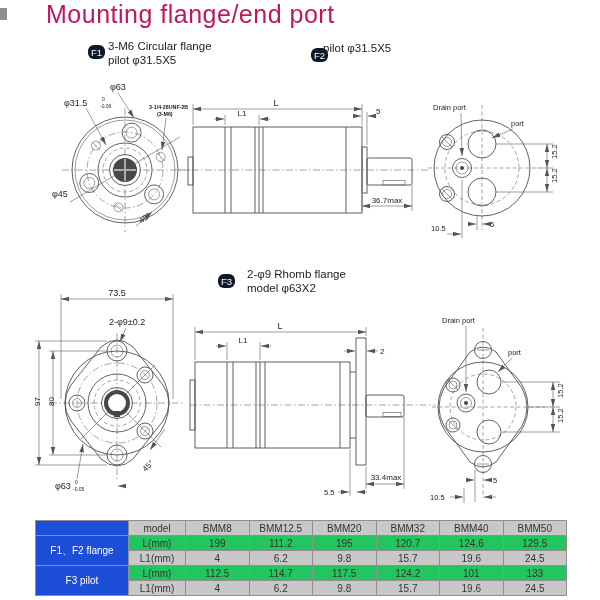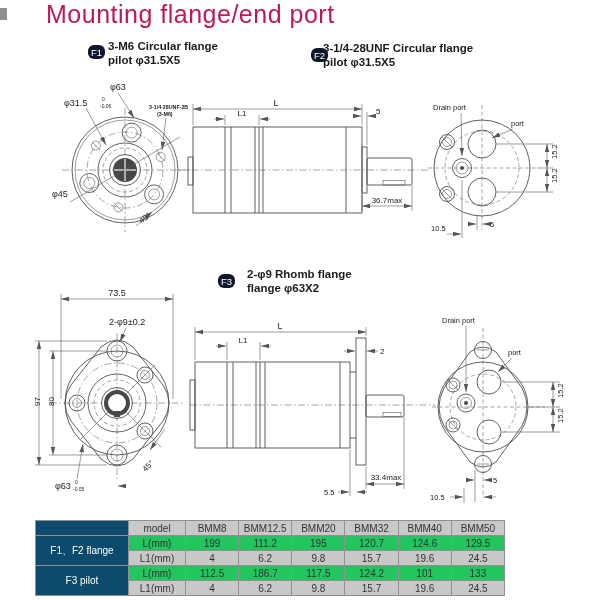--- a/index.html
+++ b/index.html
@@ -1,61 +1,60 @@
 <!DOCTYPE html>
 <html><head>
 <meta charset="utf-8">
 <style>
   html,body{margin:0;padding:0}
   body{width:600px;height:600px;background:#ffffff;position:relative;overflow:hidden;
        font-family:"Liberation Sans",sans-serif;color:#222}
   .title{position:absolute;left:46px;top:0;font-size:25px;color:#be185d;letter-spacing:.5px}
   .fbadge{position:absolute;width:17px;height:14px;background:#0f172a;color:#fff;
           font-size:9.5px;font-weight:normal;display:flex;align-items:center;justify-content:center;border-radius:6px}
-  .flabel{position:absolute;font-size:11.5px;font-weight:bold;color:#1b1b1b;line-height:1.2;white-space:nowrap}
+  .flabel{position:absolute;font-size:11.5px;font-weight:normal;color:#1b1b1b;line-height:1.2;white-space:nowrap}
   svg{position:absolute;overflow:visible}
   svg text{fill:#222;font-family:"Liberation Sans",sans-serif}
   .thin{stroke:#4f4f4f;stroke-width:0.9;fill:none}
   .lite{stroke:#5a5a5a;stroke-width:0.6;fill:none}
   .dim{stroke:#5a5a5a;stroke-width:0.6;fill:none}
   .cl{stroke:#6a6a6a;stroke-width:0.6;fill:none;stroke-dasharray:7 2.5 1.5 2.5}
   .dash{stroke:#6a6a6a;stroke-width:0.6;fill:none;stroke-dasharray:4 2.5}
   .t9{font-size:9px}.t8{font-size:8px}.t75{font-size:7.5px}.t5{font-size:5.3px;font-weight:bold}.t45{font-size:5px}
   .mid{text-anchor:middle}
-  .spec-table{position:absolute;left:35px;top:520px;width:470px;border-collapse:collapse;
+  .spec-table{position:absolute;left:35px;top:520px;width:532px;border-collapse:collapse;
               table-layout:fixed;font-size:10px;color:#333}
   .spec-table td{border:1px solid #8f8f8f;height:14px;text-align:center;padding:0;overflow:hidden;white-space:nowrap}
-  .red{background:#0c4a6e;color:#ffffff}
+  .red{background:#1d4ed8;color:#ffffff}
   .gray{background:#c8c8c8}
   .white{background:#22c55e}
   .artifact{position:absolute;left:0;top:8px;width:7px;height:12px;background:#8f8f8f}
 </style>
 </head>
 <body>
 
 <div class="artifact"></div>
 
 <div class="title">Mounting flange/end port</div>
 
 <div class="fbadge" style="left:88px;top:45px">F1</div>
 <div class="flabel" style="left:108px;top:40px">
   <div>3-M6  Circular flange</div>
   <div>pilot φ31.5X5</div>
 </div>
 
 <div class="fbadge" style="left:311px;top:48px">F2</div>
 <div class="flabel" style="left:323px;top:42px">
-  <div>3-1/4-28UNF  Circular flange</div>
   <div>pilot φ31.5X5</div>
 </div>
 
 <div class="fbadge" style="left:218px;top:274px">F3</div>
 <div class="flabel" style="left:247px;top:268px">
   <div>2-φ9 Rhomb flange</div>
-  <div>flange φ63X2</div>
+  <div>model φ63X2</div>
 </div>
 
 <svg style="left:40px;top:80px" width="165" height="162" viewBox="0 0 165 162">
   <defs>
     <marker id="ar1" markerUnits="userSpaceOnUse" markerWidth="9" markerHeight="6" refX="8.4" refY="3" orient="auto-start-reverse">
       <path d="M0,0.7 L8.5,3 L0,5.3 Z" fill="#555"></path>
     </marker>
   </defs>
   <line class="cl" x1="22" y1="90" x2="150" y2="90"></line>
   <line class="cl" x1="85" y1="28" x2="85" y2="152"></line>
@@ -386,21 +385,21 @@
     <td class="gray">6.2</td>
     <td class="gray">9.8</td>
     <td class="gray">15.7</td>
     <td class="gray">19.6</td>
     <td class="gray">24.5</td>
   </tr>
   <tr>
     <td class="red" rowspan="2">F3 pilot</td>
     <td class="white">L(mm)</td>
     <td class="white">112.5</td>
-    <td class="white">186.7</td>
+    <td class="white">114.7</td>
     <td class="white">117.5</td>
     <td class="white">124.2</td>
     <td class="white">101</td>
     <td class="white">133</td>
   </tr>
   <tr>
     <td class="gray">L1(mm)</td>
     <td class="gray">4</td>
     <td class="gray">6.2</td>
     <td class="gray">9.8</td>

